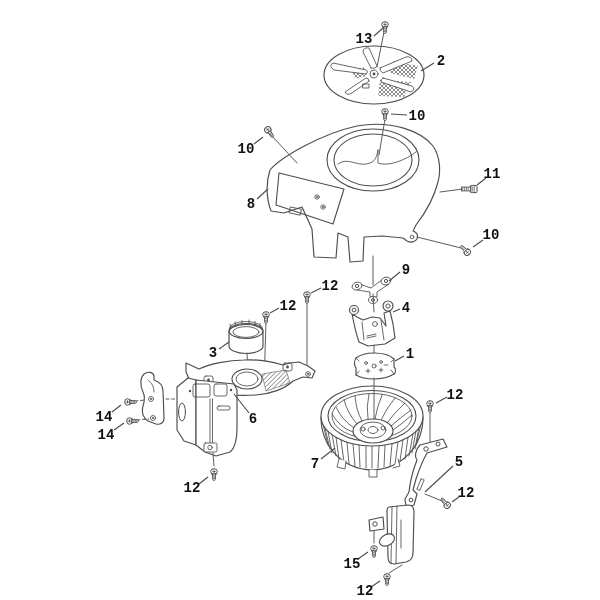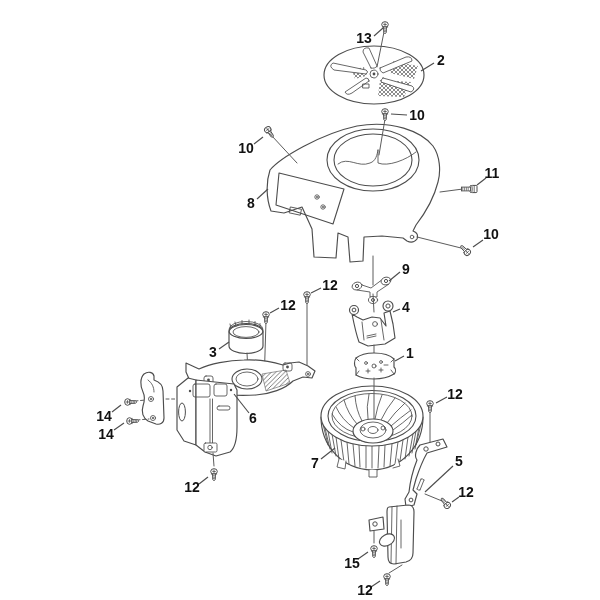--- a/index.html
+++ b/index.html
@@ -1,17 +1,17 @@
 <!DOCTYPE html>
 <html><head>
 <meta charset="utf-8">
 <style>
   html,body{margin:0;padding:0;background:#ffffff;}
   .stage{position:relative;width:600px;height:600px;background:#ffffff;overflow:hidden;
-         font-family:Liberation Sans, sans-serif;}
+         font-family:Liberation Mono, monospace;}
   svg{display:block;}
   .part{fill:#ffffff;stroke:#4d4d4d;stroke-width:1.15;stroke-linejoin:round;stroke-linecap:round;}
   .pline{fill:none;stroke:#4d4d4d;stroke-width:1.1;stroke-linejoin:round;stroke-linecap:round;}
   .thin{stroke-width:0.85;}
   .conn{fill:none;stroke:#5c5c5c;stroke-width:1;stroke-linecap:round;}
   .dashedln{stroke-dasharray:3,2.6;}
   .holefill{fill:#ffffff;stroke:#4d4d4d;stroke-width:1;}
   .dot{fill:#4d4d4d;stroke:none;}
   .callout-text{font-weight:700;font-size:14px;fill:#111111;}
 </style>

